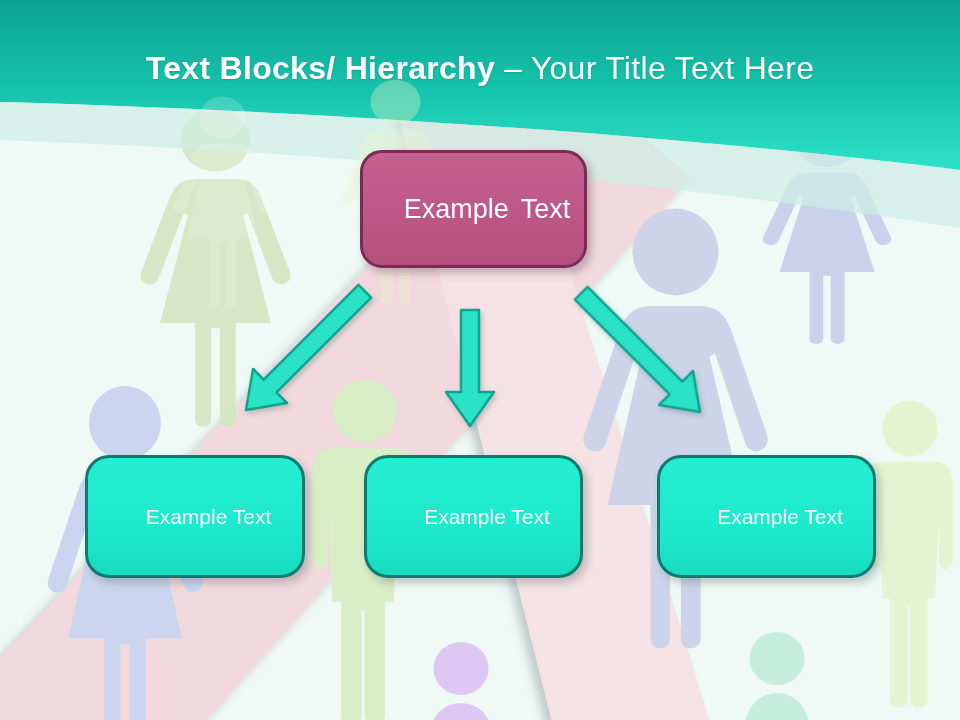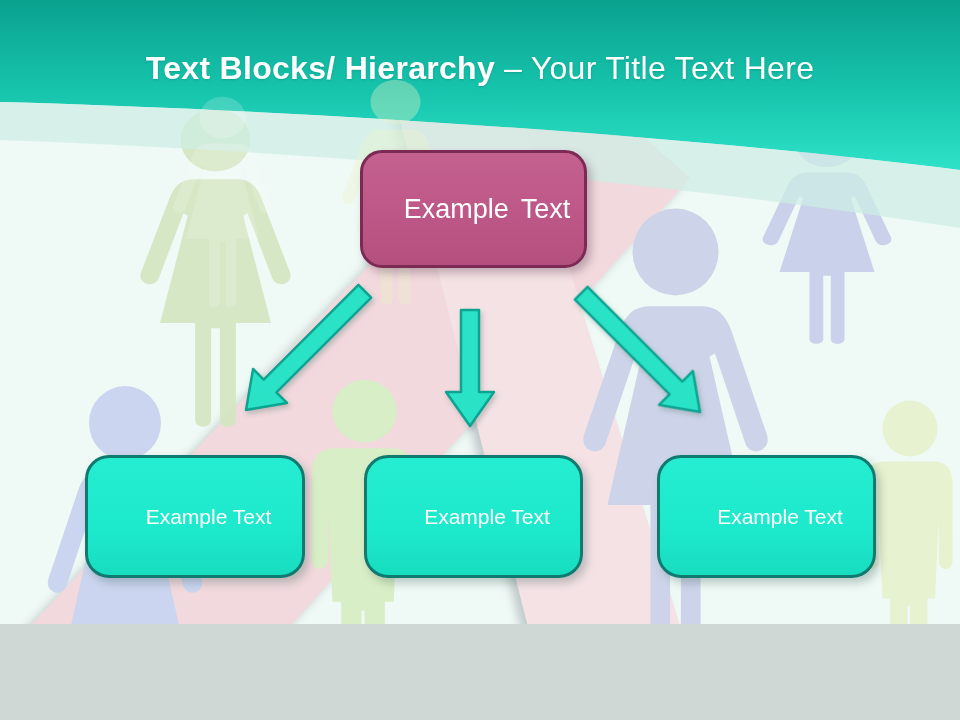--- a/index.html
+++ b/index.html
@@ -1,17 +1,17 @@
 <!DOCTYPE html>
 <html><head>
 <meta charset="utf-8">
 <style>
   html,body{margin:0;padding:0;background:#cfd8d5;}
   .slide{
-    position:relative;width:960px;height:624px;overflow:hidden;
+    position:relative;width:960px;height:720px;overflow:hidden;
     background:#eff9f5;
     font-family:"Liberation Sans",sans-serif;
   }
   svg.layer{position:absolute;left:0;top:0;}
   
   .title{
     position:absolute;top:50px;left:0;width:100%;
     text-align:center;color:#fff;font-size:32px;line-height:1.15;
     letter-spacing:.3px;white-space:nowrap;
     text-shadow:0 1px 2px rgba(0,90,78,.25);

